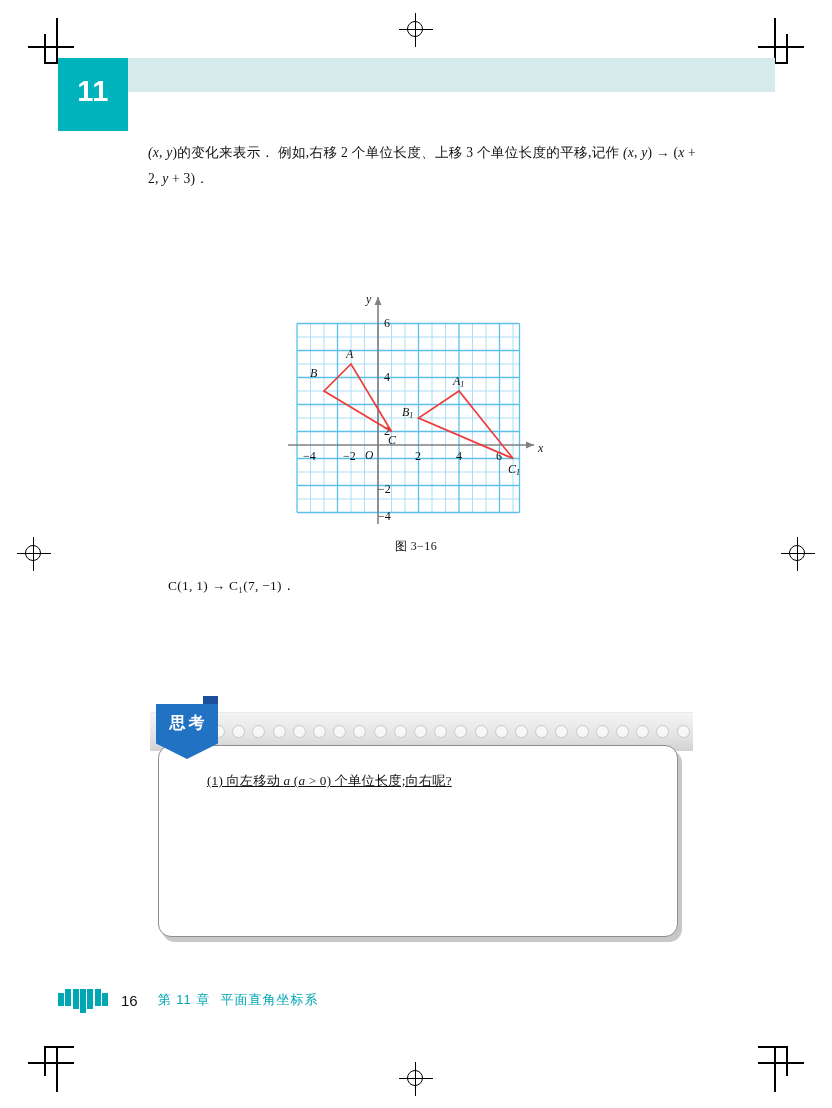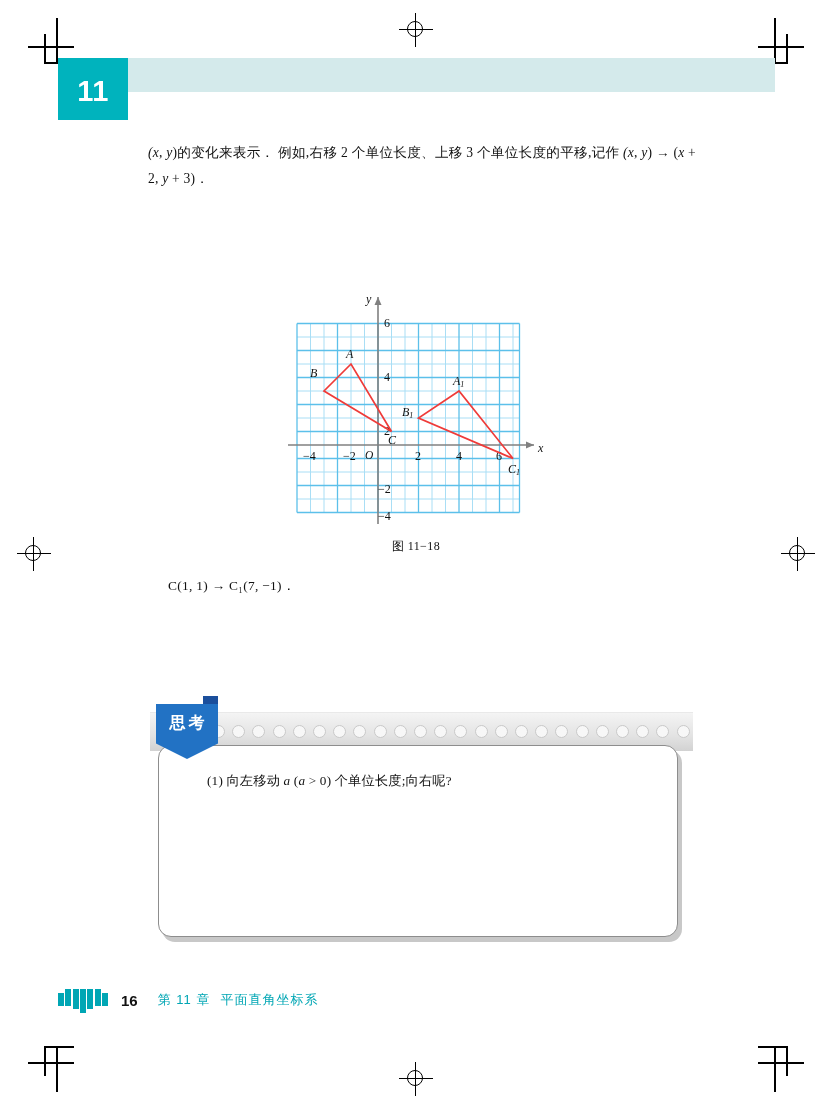--- a/index.html
+++ b/index.html
@@ -15,21 +15,21 @@
   
   .crop{position:absolute;}
   .crop i{position:absolute;background:#000;display:block;}
   .reg{position:absolute;width:34px;height:34px;}
   .reg .ring{position:absolute;left:8px;top:8px;width:16px;height:16px;border:1.4px solid #000;border-radius:50%;box-sizing:border-box;}
   .reg .vb{position:absolute;left:15.6px;top:0;width:1.6px;height:34px;background:#000;}
   .reg .hb{position:absolute;top:15.6px;left:0;height:1.6px;width:34px;background:#000;}
 
   
   .hdr-band{position:absolute;left:128px;top:58px;width:647px;height:34px;background:#d4eaeb;}
-  .chap-box{position:absolute;left:58px;top:58px;width:70px;height:62px;background:#00b3bd;}
+  .chap-box{position:absolute;left:58px;top:58px;width:70px;height:73px;background:#00b3bd;}
   .chap-num{
     position:absolute;left:0;top:0;width:70px;height:57px;
     display:flex;align-items:center;justify-content:center;
     color:#ffffff;font-family:"Liberation Sans",sans-serif;
     font-size:29px;font-weight:bold;letter-spacing:.5px;
     padding-top:9px;box-sizing:border-box;
   }
 
   
   .content{position:absolute;left:148px;top:140px;width:548px;}
@@ -96,21 +96,21 @@
     color:#fff;font-size:16px;font-weight:bold;letter-spacing:3px;
     font-family:"Liberation Sans",sans-serif;text-indent:3px;
   }
   .think-text{position:absolute;left:22px;top:22px;width:474px;}
   .think-text p{margin:0;font-size:13.2px;line-height:25px;letter-spacing:.2px;}
 
   
   .footer{position:absolute;left:58px;top:988px;height:24px;display:flex;align-items:center;}
   .dots{position:relative;width:56px;height:22px;margin-right:7px;}
   .dots i{position:absolute;width:6px;height:6px;background:#00a6b4;display:block;}
-  .pgnum{font-size:15px;font-weight:bold;font-family:"Liberation Sans",sans-serif;color:#111;margin-right:20px;}
+  .pgnum{font-size:15px;font-weight:normal;font-family:"Liberation Sans",sans-serif;color:#111;margin-right:20px;}
   .foot-txt{font-size:13px;color:#00a6b4;letter-spacing:1px;font-family:"Liberation Sans",sans-serif;}
   .foot-txt .gap{display:inline-block;width:10px;}
 </style>
 </head>
 <body>
 
 <div class="crop" style="left:28px;top:18px;width:46px;height:46px;">
   <i style="left:0;top:28px;width:46px;height:1.6px;"></i>
   <i style="left:28px;top:0;width:1.6px;height:46px;"></i>
   <i style="left:16px;top:16px;width:1.6px;height:30px;"></i>
@@ -241,21 +241,21 @@
     <text x="310" y="377" font-family="Liberation Serif, serif" font-size="12" font-style="italic" fill="#111">B</text>
     <text x="388" y="444" font-family="Liberation Serif, serif" font-size="12" font-style="italic" fill="#111">C</text>
 
     <polygon points="459,391 418.5,418 513,458.5" fill="none" stroke="#ef3b39" stroke-width="1.7"></polygon>
     <text x="453" y="385" font-family="Liberation Serif, serif" font-size="12" font-style="italic" fill="#111">A<tspan font-size="8" dy="2">1</tspan></text>
     <text x="402" y="416" font-family="Liberation Serif, serif" font-size="12" font-style="italic" fill="#111">B<tspan font-size="8" dy="2">1</tspan></text>
     <text x="508" y="473" font-family="Liberation Serif, serif" font-size="12" font-style="italic" fill="#111">C<tspan font-size="8" dy="2">1</tspan></text>
   </svg>
 </div>
 
-<div class="fig-cap">图 11−18</div>
+<div class="fig-cap">图 3−16</div>
 
 <div class="solution">
   <div class="sol-line">C(1, 1) → C₁(7, −1)．</div>
 </div>
 
 <div class="think">
   <div class="think-shadow"></div>
   <div class="think-top">
     <div class="holes" id="holes">
         <span class="hole" style="left: 0px;"></span>
@@ -284,21 +284,21 @@
         <span class="hole" style="left: 464.6px;"></span>
       </div>
   </div>
   <div class="badge">
     <div class="fold"></div>
     <div class="tag"></div>
     <div class="txt">思考</div>
   </div>
   <div class="think-body">
     <div class="think-text">
-      <p style="text-indent:26px;">
+      <p style="text-indent:26px;text-decoration:underline;">
         (1) 向左移动 <span class="mi">a</span> (<span class="mi">a</span> &gt; 0) 个单位长度;向右呢?
       </p>
     </div>
   </div>
 </div>
 
 <div class="footer">
   <div class="dots" id="dotlogo">
       <i style="left: 7.3px; top: 0px; background: rgb(0, 166, 180);"></i>
       <i style="left: 14.6px; top: 0px; background: rgb(0, 166, 180);"></i>

